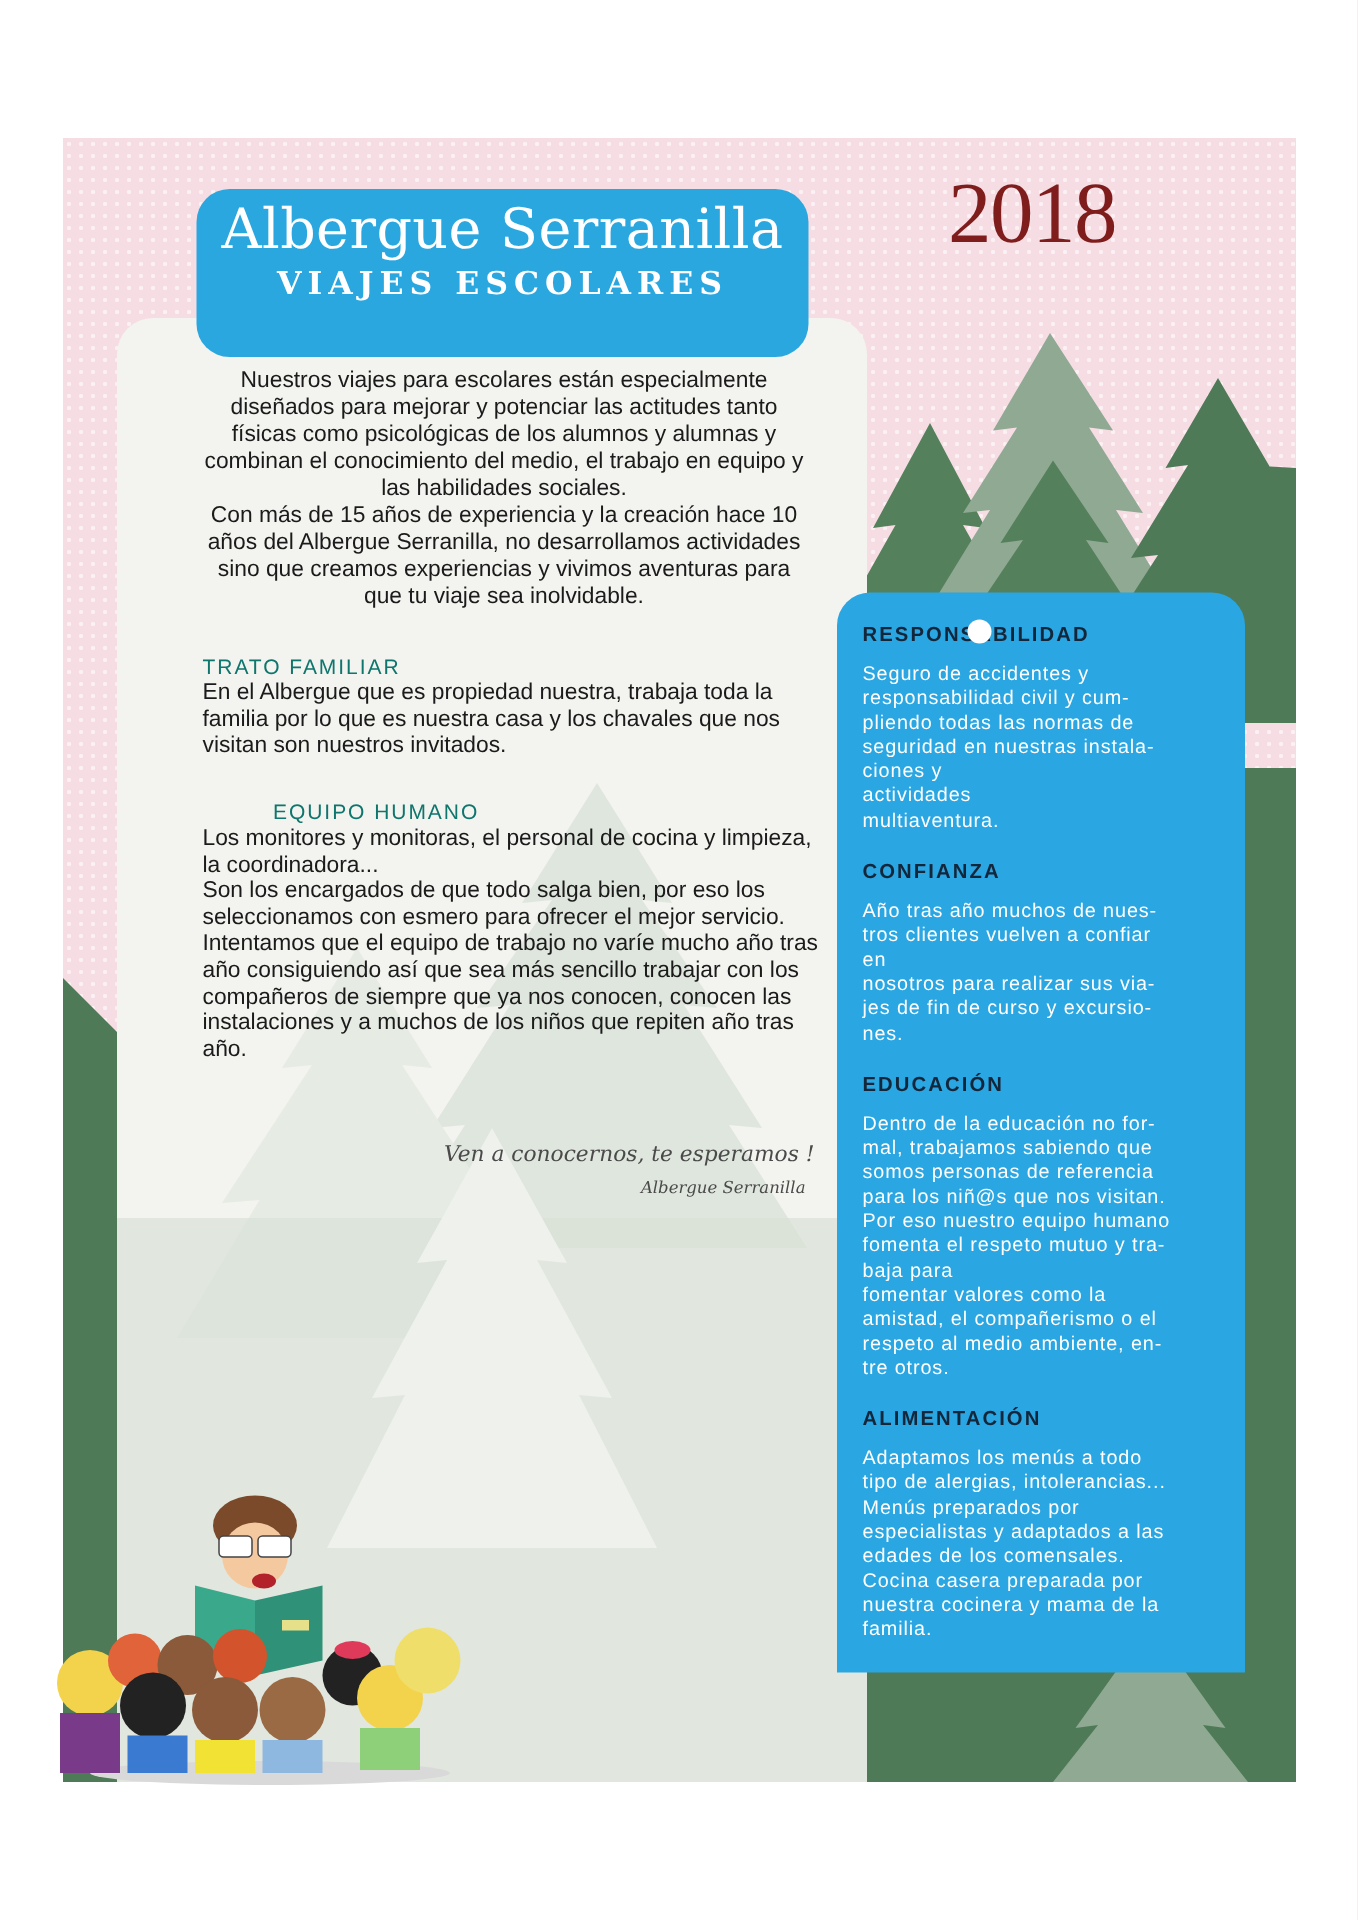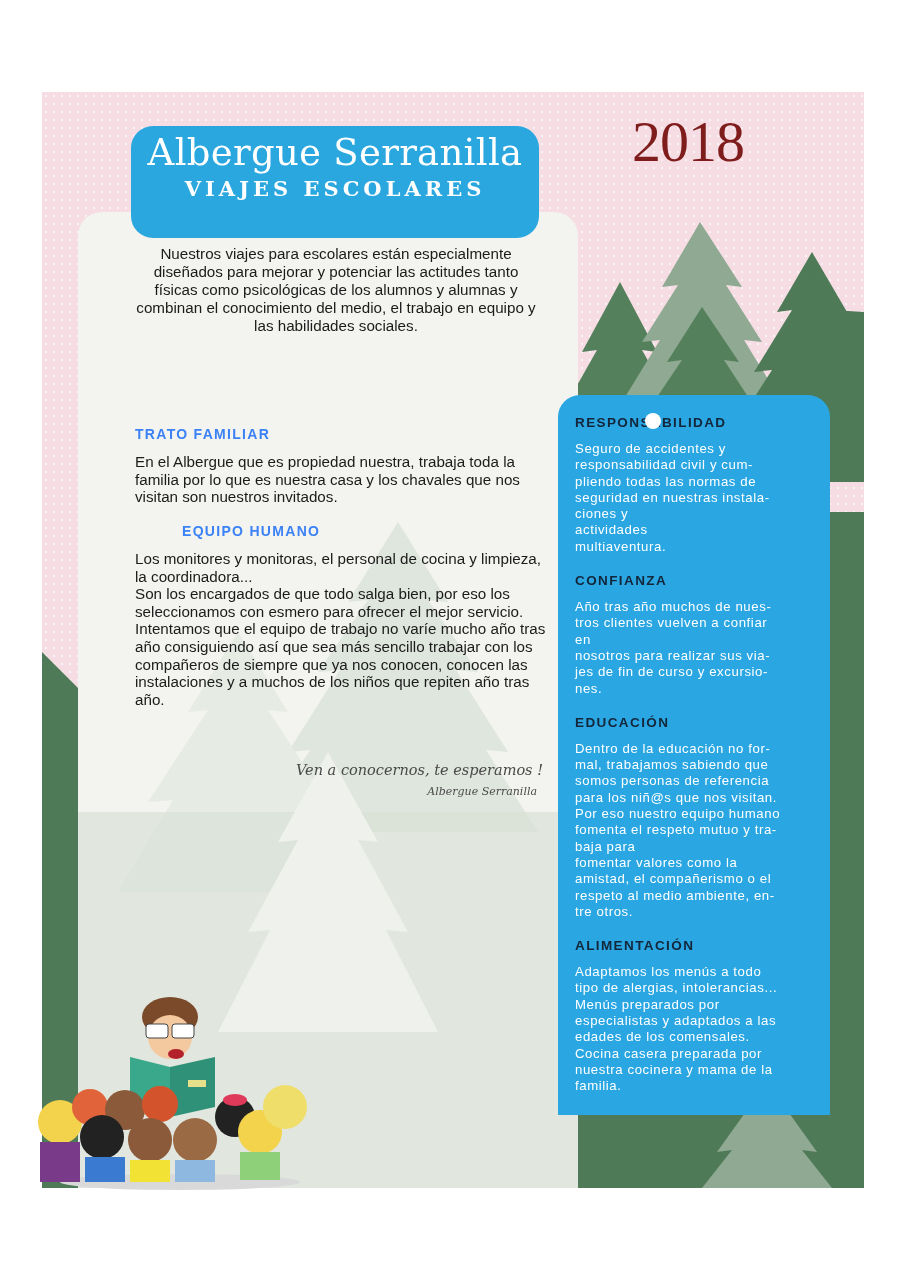--- a/index.html
+++ b/index.html
@@ -12,21 +12,21 @@
   .panel { position:absolute; left:36px; top:120px; width:500px; height:976px;
     background:#f3f3ef; border-radius:24px 24px 0 0; }
   .panel-trees { position:absolute; left:36px; top:420px; }
   .title-box { position:absolute; left:131px; top:126px; width:408px; height:112px; background:#2ba7e0;
     border-radius:22px; color:#fff; text-align:center; box-sizing:border-box; padding-top:4px; }
   .title-main { font-family:"DejaVu Serif", serif; font-size:37px; line-height:46px; letter-spacing:0.3px; }
   .title-sub { font-family:"DejaVu Serif", serif; font-weight:bold; font-size:21px; letter-spacing:4px; line-height:26px; }
   .year { position:absolute; left:632px; top:108px; font-family:Liberation Serif, serif; font-size:58px; color:#7f1d1d; letter-spacing:-1px; }
   .intro { position:absolute; left:132px; top:245px; width:408px; text-align:center; color:#1b1b1b; font-size:15.2px; line-height:18px; }
   .intro p { margin:0; }
-  .sec-h { position:absolute; left:135px; font-weight:bold; color:#3b82f6; font-size:14px; letter-spacing:1.3px; }
+  .sec-h { position:absolute; left:135px; font-weight:normal; color:#0f766e; font-size:14px; letter-spacing:1.3px;margin-top:10px; }
   .sec-b { position:absolute; left:135px; width:420px; color:#1b1b1b; font-size:15.2px; line-height:17.6px; }
   .sec-b p { margin:0; }
   .quote { position:absolute; right:362px; top:762px; font-family:"DejaVu Serif", serif; font-style:italic; color:#4a4a4a; font-size:14.5px; text-align:center; }
   .quote-sig { position:absolute; right:368px; top:785px; font-family:"DejaVu Serif", serif; font-style:italic; color:#4a4a4a; font-size:11px; }
   .blue-col { position:absolute; left:558px; top:395px; width:272px; height:720px; background:#2aa6e2;
     border-radius:22px 22px 0 0; box-sizing:border-box; padding:20px 0 0 17px; }
   .bc-h { color:#13263a; font-weight:bold; font-size:13.5px; letter-spacing:1.4px; margin:0 0 11px 0; }
   .bc-b { color:#ffffff; font-weight:normal; font-size:13.2px; line-height:16.3px; letter-spacing:0.6px; margin:0 0 18px 0; white-space:pre-line; }
   .dot { position:absolute; left:645px; top:413px; width:16px; height:16px; border-radius:50%; background:#fff; }
   .cartoon { position:absolute; left:30px; top:992px; }
@@ -66,20 +66,21 @@
 
 <div class="title-box">
   <div class="title-main">Albergue Serranilla</div>
   <div class="title-sub">VIAJES ESCOLARES</div>
 </div>
 
 <div class="year">2018</div>
 
 <div class="intro">
   <p>Nuestros viajes para escolares están especialmente diseñados para mejorar y potenciar las actitudes tanto físicas como psicológicas de los alumnos y alumnas y combinan el conocimiento del medio, el trabajo en equipo y las habilidades sociales.</p>
+  <p>Con más de 15 años de experiencia y la creación hace 10 años del Albergue Serranilla, no desarrollamos actividades sino que creamos experiencias y vivimos aventuras para que tu viaje sea inolvidable.</p>
 </div>
 
 <div class="sec-h" style="top:426px;">TRATO FAMILIAR</div>
 <div class="sec-b" style="top:453px;">
   <p>En el Albergue que es propiedad nuestra, trabaja toda la familia por lo que es nuestra casa y los chavales que nos visitan son nuestros invitados.</p>
 </div>
 
 <div class="sec-h" style="top:523px;padding-left:47px;">EQUIPO HUMANO</div>
 <div class="sec-b" style="top:550px;">
   <p>Los monitores y monitoras, el personal de cocina y limpieza, la coordinadora...</p>

